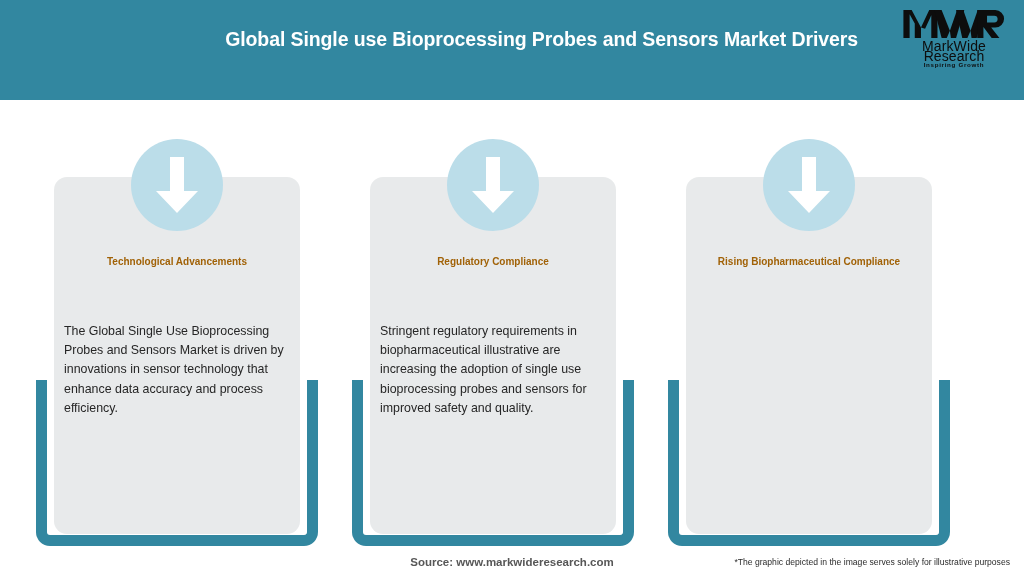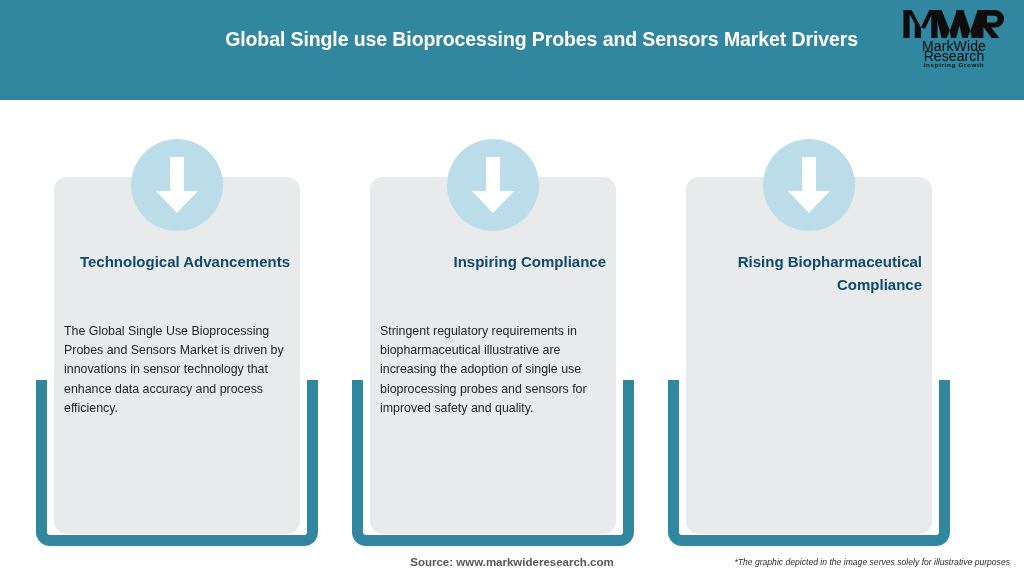--- a/index.html
+++ b/index.html
@@ -112,24 +112,24 @@
     align-items: center;
     justify-content: center;
   }
   .arrow-svg { display: block; }
 
   .card-title {
     position: absolute;
     left: 44px;
     top: 250px;
     width: 226px;
-    text-align: right;
-    font-size: 15px;
-    font-weight: bold;
-    color: #0c4a6e;
+    text-align: center;
+    font-size: 10px;
+    font-weight: bold;
+    color: #a16207;
     line-height: 23px;
   }
 
   .card-body {
     position: absolute;
     left: 44px;
     top: 322px;
     width: 232px;
     text-align: left;
     font-size: 12.4px;
@@ -148,21 +148,20 @@
     font-weight: bold;
     color: #575757;
   }
   .disclaimer {
     position: absolute;
     right: 14px;
     top: 557px;
     font-size: 8.6px;
     color: #2b2b2b;
     white-space: nowrap;
-    font-style: italic;
   }
 </style>
 </head>
 <body>
 
 <div id="canvas">
 
   <div class="header-bar"></div>
   <div class="header-title">Global Single use Bioprocessing Probes and Sensors Market Drivers</div>
 
@@ -198,21 +197,21 @@
   </div>
 
   <div class="card-wrap" id="card-wrap-1">
     <div class="bracket"></div>
     <div class="panel"></div>
     <div class="circle-icon">
       <svg class="arrow-svg" width="46" height="60" viewBox="0 0 46 60">
         <polygon points="16,2 30,2 30,36 44,36 23,58 2,36 16,36" fill="#ffffff"></polygon>
       </svg>
     </div>
-    <div class="card-title">Inspiring Compliance</div>
+    <div class="card-title">Regulatory Compliance</div>
     <div class="card-body">Stringent regulatory requirements in biopharmaceutical illustrative are increasing the adoption of single use bioprocessing probes and sensors for improved safety and quality.</div>
   </div>
 
   <div class="card-wrap" id="card-wrap-2">
     <div class="bracket"></div>
     <div class="panel"></div>
     <div class="circle-icon">
       <svg class="arrow-svg" width="46" height="60" viewBox="0 0 46 60">
         <polygon points="16,2 30,2 30,36 44,36 23,58 2,36 16,36" fill="#ffffff"></polygon>
       </svg>

